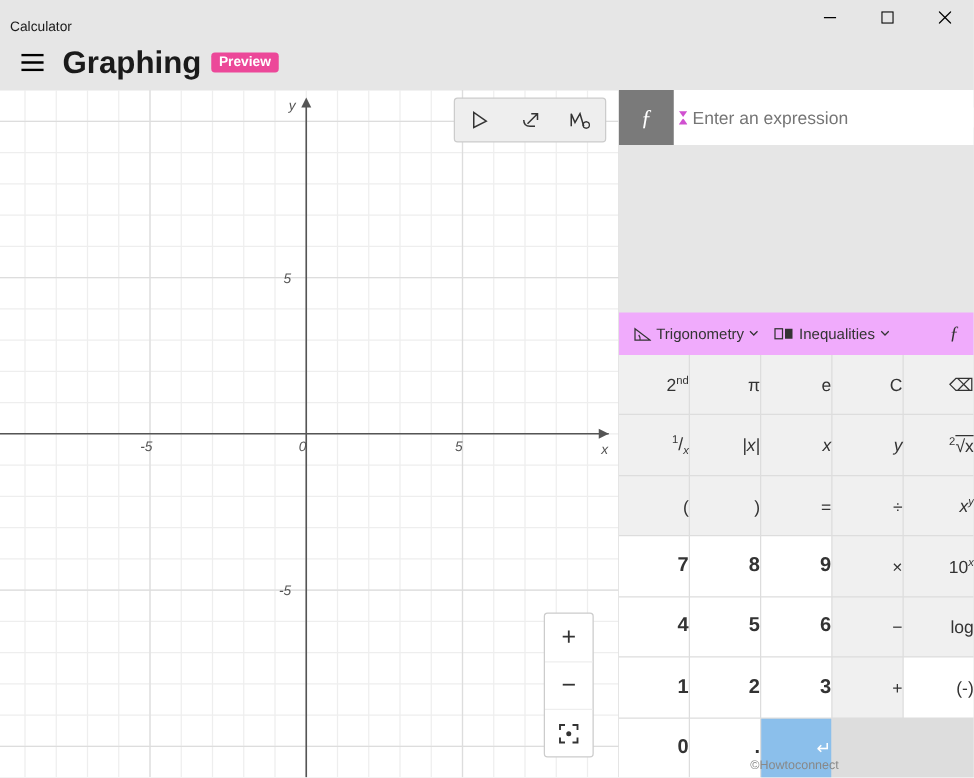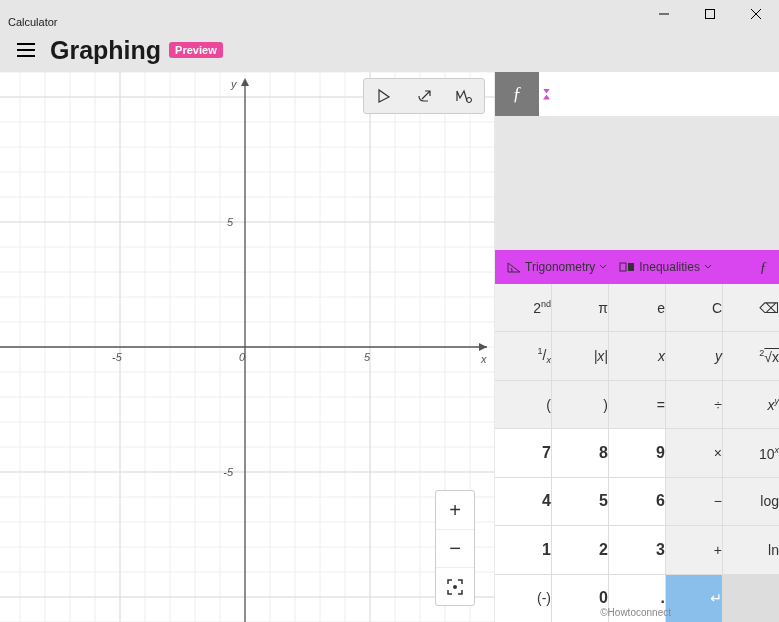--- a/index.html
+++ b/index.html
@@ -35,21 +35,21 @@
     .expr-area { background: #e6e6e6; }
     .expr-row { display: flex; align-items: center; height: 44px; background: #fff; }
     .fx-btn { width: 44px; height: 44px; background: #7a7a7a; color: #fff; display: flex; align-items: center; justify-content: center; font-size: 18px; font-style: italic; font-family: serif;}
     .expr-marker { display: flex; flex-direction: column; justify-content: center; padding: 0 4px; gap:1px; }
     .expr-marker span { width: 7px; height: 5px; background: #d050d0; display: block; }
     .expr-marker span:first-child { clip-path: polygon(0 0, 100% 0, 50% 100%); }
     .expr-marker span:last-child { clip-path: polygon(50% 0, 100% 100%, 0 100%); }
     .expr-input { flex: 1; border: none; outline: none; font-size: 14px; color: #888; }
     .expr-filler { height: 134px; background: #e6e6e6; }
     
-    .category-row { height: 34px; background: #d946ef; display: flex; align-items: center; padding: 0 8px; gap: 4px; font-size: 12px; color: #333; }
+    .category-row { height: 34px; background: #f0abfc; display: flex; align-items: center; padding: 0 8px; gap: 4px; font-size: 12px; color: #333; }
     .cat-item { display: flex; align-items: center; gap: 4px; cursor: pointer; padding: 0 4px; }
     .cat-item.fx { margin-left: auto; font-style: italic; font-family: serif; font-size: 15px; }
     
     .keypad { flex: 1; display: grid; grid-template-columns: repeat(5, 1fr); grid-template-rows: repeat(7, 1fr); gap: 1px; background: #ddd; }
     .key { background: #f0f0f0; display: flex; align-items: center; justify-content: flex-end; font-size: 14px; color: #333; cursor: pointer; }
     .key.num { background: #fff; font-weight: 600; font-size: 16px; }
     .key.submit { background: #8bbfeb; color: #fff; }
     .key sup, .key sub { font-size: 9px; }
     
     .watermark { position: absolute; bottom: 4px; right: 108px; font-size: 10px; color: #888; }
@@ -197,20 +197,21 @@
   </div>
 
   <div class="right-panel">
     <div class="expr-area">
       <div class="expr-row">
         <div class="fx-btn">ƒ</div>
         <div class="expr-marker">
             <span></span>
             <span></span>
           </div>
+        <input class="expr-input" placeholder="Enter an expression" style="">
       </div>
       <div class="expr-filler"></div>
     </div>
 
     <div class="category-row">
       <div class="cat-item">
         <svg width="14" height="12" viewBox="0 0 14 12">
             <path d="M1 11 L13 11 L1 2 Z M5 11 A5 5 0 0 0 4 7" fill="none" stroke="#333" stroke-width="1"></path>
           </svg>
         <span>Trigonometry</span>
@@ -276,21 +277,20 @@
       <div class="key num">5</div>
       <div class="key num">6</div>
       <div class="key">−</div>
 
       <div class="key">log</div>
       <div class="key num">1</div>
       <div class="key num">2</div>
       <div class="key num">3</div>
       <div class="key">+</div>
 
-      <div class="key">ln</div>
       <div class="key num" style="font-weight:normal;font-size:14px">(-)</div>
       <div class="key num">0</div>
       <div class="key num">.</div>
       <div class="key submit">↵</div>
     </div>
   </div>
 </div>
 
 <div class="watermark">©Howtoconnect</div>
 

